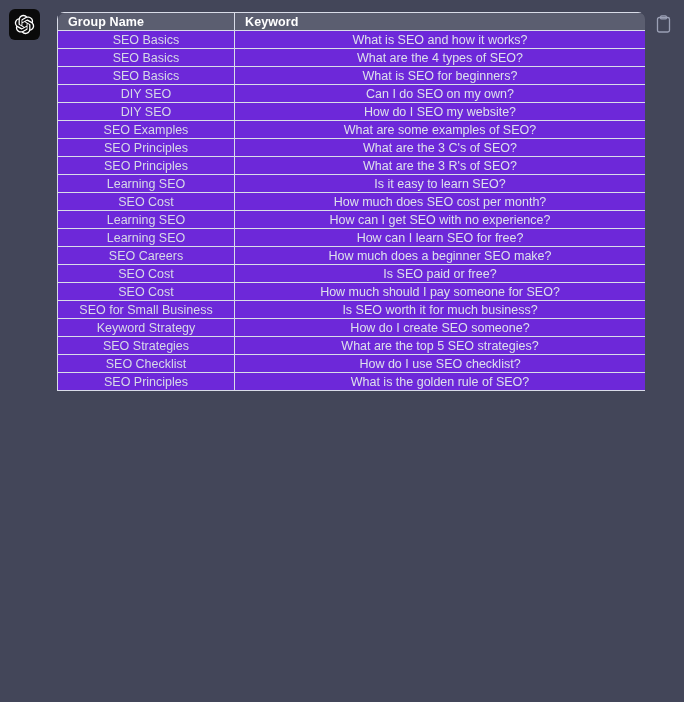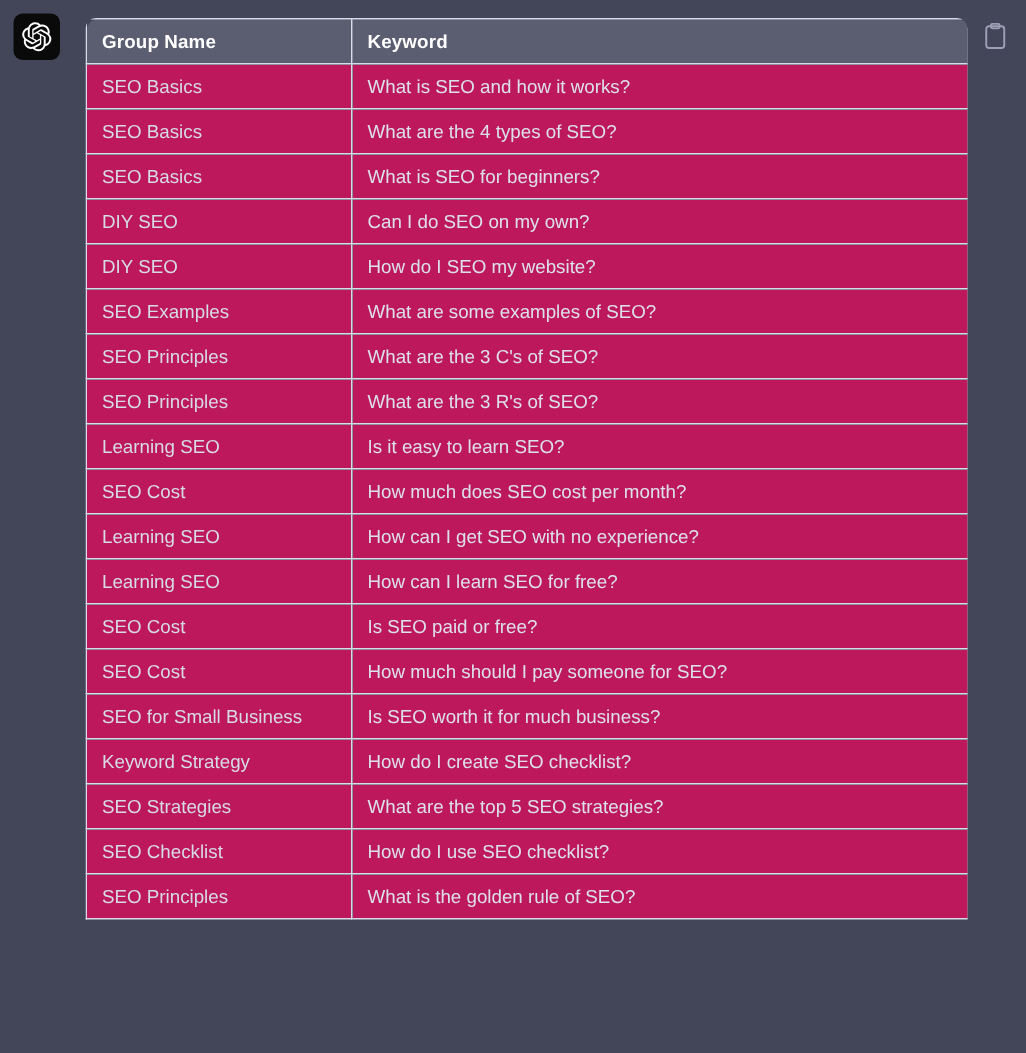--- a/index.html
+++ b/index.html
@@ -71,44 +71,45 @@
     background: #434659;
   }
 
   table.data-table col.col-group { width: 177px; }
   table.data-table col.col-keyword { width: 411px; }
 
   table.data-table th,
   table.data-table td {
     border: 1px solid #d9dce8;
     padding: 0 10px;
-    height: 30px;
+    height: 18px;
     text-align: left;
     vertical-align: middle;
     white-space: nowrap;
     overflow: hidden;
     text-overflow: ellipsis;
     margin-top: 40px;
   }
 
   table.data-table thead th {
     background: #5b5e70;
     color: #ffffff;
     font-size: 12.5px;
     font-weight: bold;
     letter-spacing: 0.1px;
   }
   table.data-table thead th:first-child { border-top-left-radius: 7px; }
   table.data-table thead th:last-child  { border-top-right-radius: 7px; }
 
   table.data-table tbody td {
-    background: #be185d;
+    background: #6d28d9;
     color: #d7dae7;
     font-size: 12.5px;
     font-weight: normal;
+    text-align: center;
   }
   table.data-table tbody td.keyword-cell { color: #dde0ec; }
 </style>
 </head>
 <body>
 
 <div id="app">
 
   <div class="avatar">
     <span>
@@ -182,34 +183,38 @@
           </tr>
           <tr>
             <td class="group-cell">Learning SEO</td>
             <td class="keyword-cell">How can I get SEO with no experience?</td>
           </tr>
           <tr>
             <td class="group-cell">Learning SEO</td>
             <td class="keyword-cell">How can I learn SEO for free?</td>
           </tr>
           <tr>
+            <td class="group-cell">SEO Careers</td>
+            <td class="keyword-cell">How much does a beginner SEO make?</td>
+          </tr>
+          <tr>
             <td class="group-cell">SEO Cost</td>
             <td class="keyword-cell">Is SEO paid or free?</td>
           </tr>
           <tr>
             <td class="group-cell">SEO Cost</td>
             <td class="keyword-cell">How much should I pay someone for SEO?</td>
           </tr>
           <tr>
             <td class="group-cell">SEO for Small Business</td>
             <td class="keyword-cell">Is SEO worth it for much business?</td>
           </tr>
           <tr>
             <td class="group-cell">Keyword Strategy</td>
-            <td class="keyword-cell">How do I create SEO checklist?</td>
+            <td class="keyword-cell">How do I create SEO someone?</td>
           </tr>
           <tr>
             <td class="group-cell">SEO Strategies</td>
             <td class="keyword-cell">What are the top 5 SEO strategies?</td>
           </tr>
           <tr>
             <td class="group-cell">SEO Checklist</td>
             <td class="keyword-cell">How do I use SEO checklist?</td>
           </tr>
           <tr>

